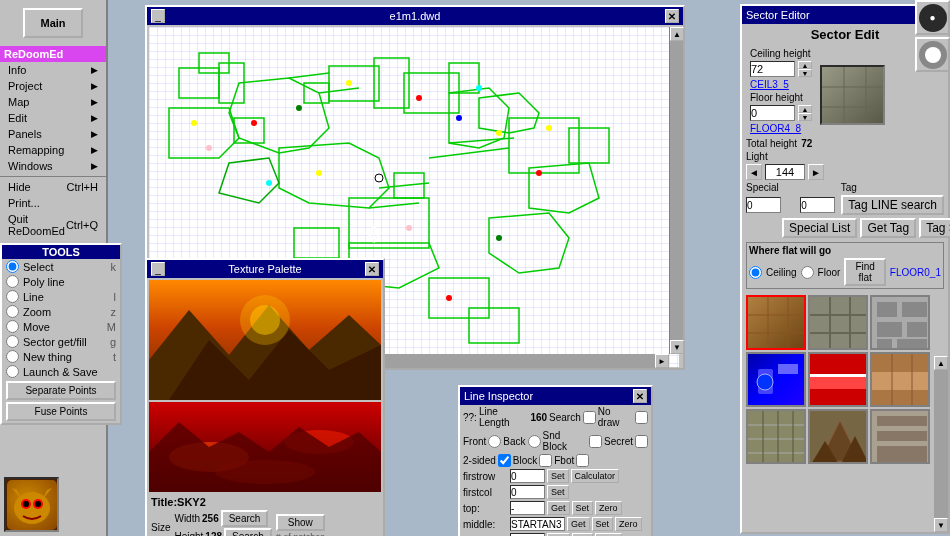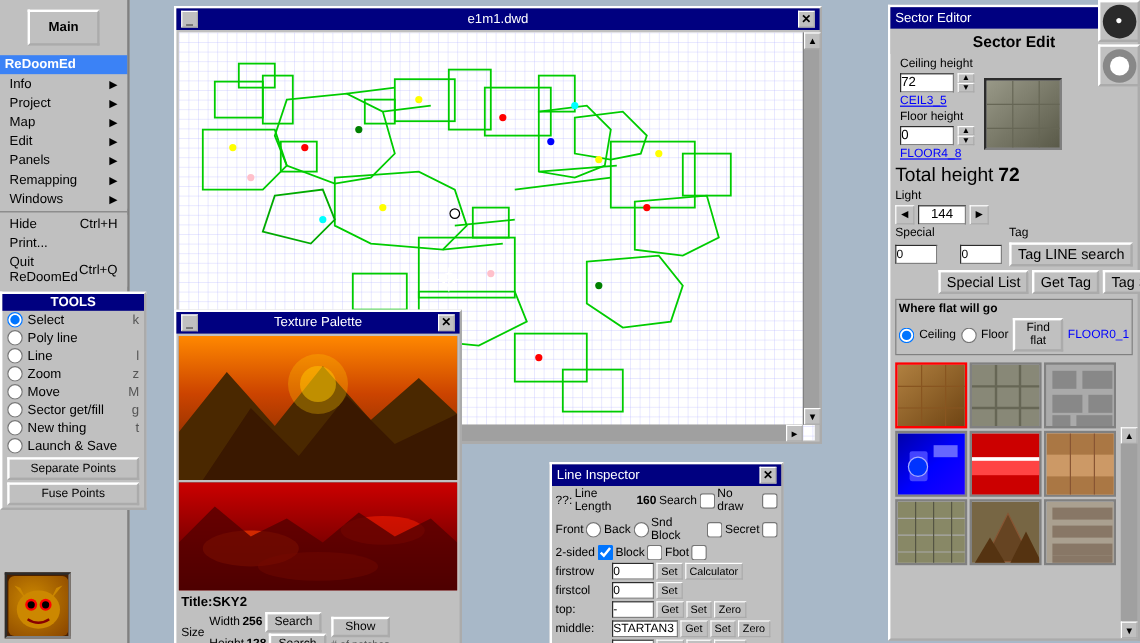--- a/index.html
+++ b/index.html
@@ -31,21 +31,21 @@
       height: 30px;
       background: #c0c0c0;
       border: 2px outset #ffffff;
       margin: 4px;
       cursor: pointer;
       font-size: 11px;
       font-weight: bold;
     }
 
     .redoomed-menu {
-      background: #3b82f6;
+      background: #d946ef;
       color: white;
       font-weight: bold;
       padding: 2px 4px;
       font-size: 11px;
       width: 100%;
     }
 
     .menu-item {
       display: flex;
       align-items: center;
@@ -315,21 +315,21 @@
       font-size: 10px;
       color: blue;
       text-decoration: underline;
     }
 
     .se-total-row {
       display: flex;
       align-items: center;
       padding: 1px 4px;
       gap: 4px;
-      font-size: 16px;
+      font-size: 10px;
     }
 
     .light-row {
       display: flex;
       align-items: center;
       padding: 1px 4px;
       gap: 3px;
     }
 
     .light-input {

